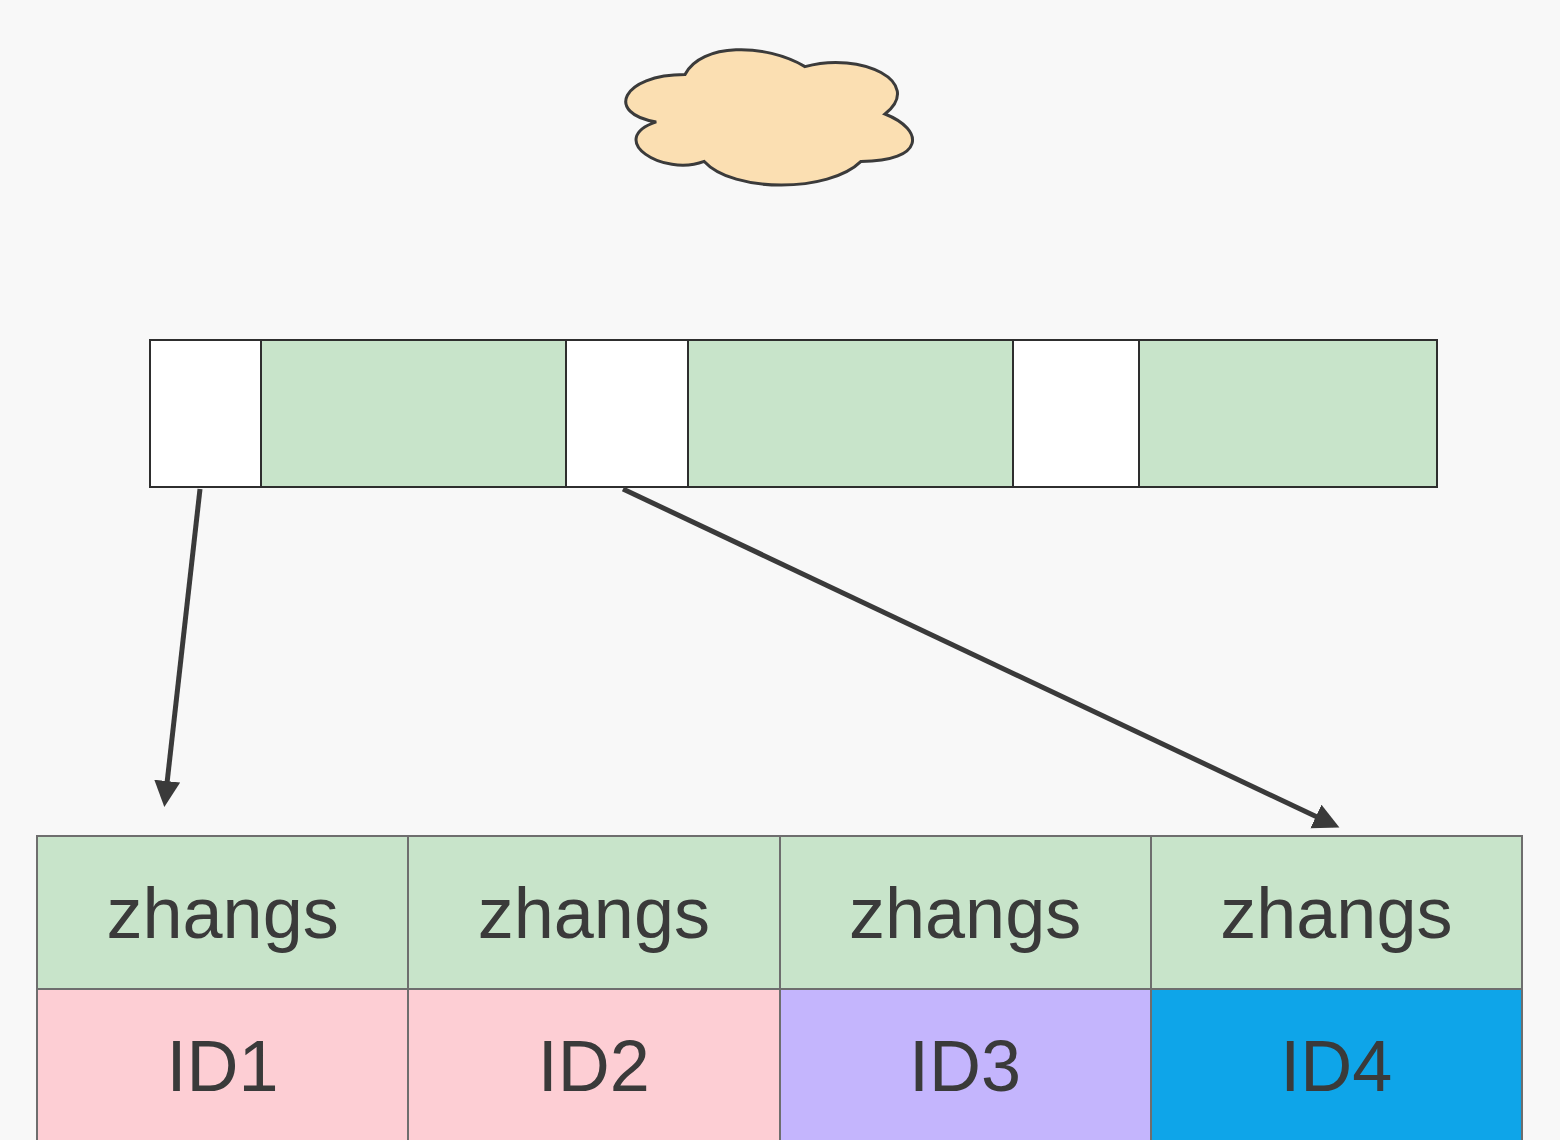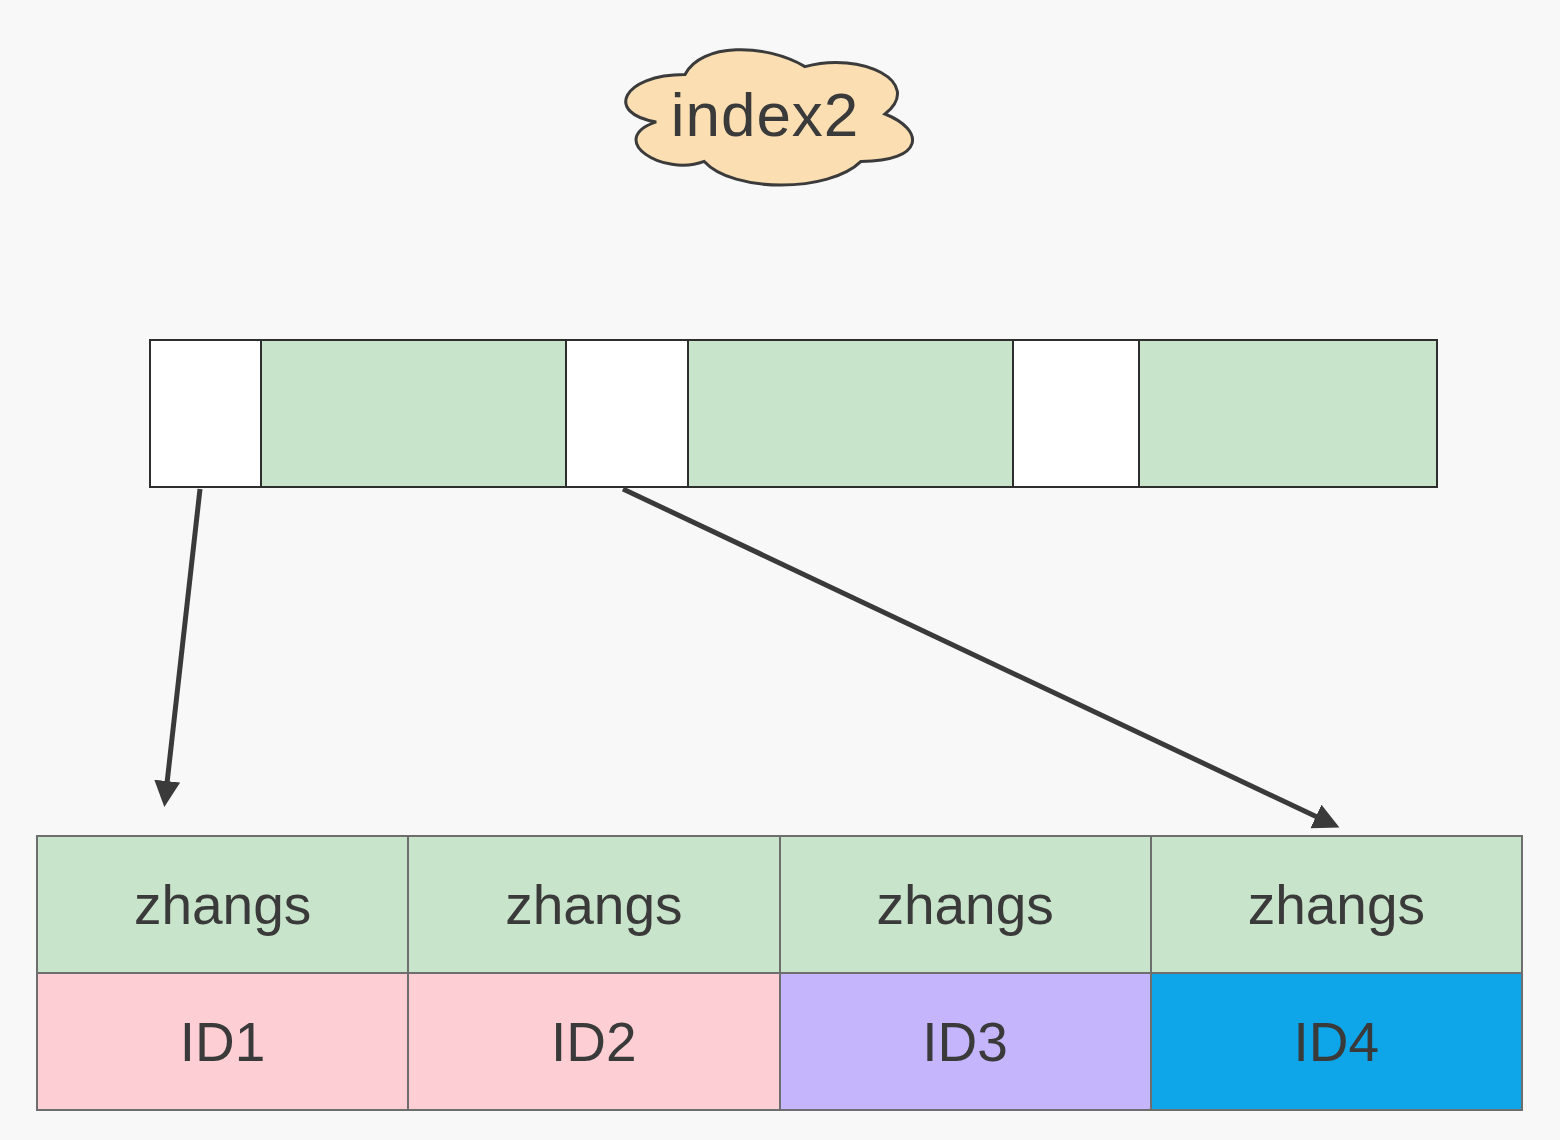--- a/index.html
+++ b/index.html
@@ -58,41 +58,40 @@
     left: 36px; top: 835px;
     width: 1487px; height: 270px;
     border-collapse: collapse;
     table-layout: fixed;
   }
   .records-table td {
     border: 2px solid var(--table-border);
     width: 25%; height: 135px;
     text-align: center;
     vertical-align: middle;
-    font-size: 55px;
+    font-size: 72px;
     color: var(--text-color);
-    padding: 0;
+    padding: 8px;
   }
 </style>
 </head>
 <body style="background: rgb(248, 248, 248);">
 
 <div class="canvas">
 
   <svg class="cloud-svg" viewBox="-3 -3 326 164" aria-hidden="true">
     <path stroke-width="3" d="M 80 39.5
              C 16 39.5 0 79 51.2 86.9
              C 0 104.3 57.6 142.2 99.2 126.4
              C 128 158 224 158 256 126.4
              C 320 126.4 320 94.8 280 79
              C 320 47.4 256 15.8 200 31.6
              C 160 7.9 96 7.9 80 39.5
              Z" fill="#fbdfb2" stroke="#3b3b3b"></path>
   </svg>
-  <div class="cloud-label">index2</div>
 
   <div class="index-bar" id="index-bar">
       <div class="bar-segment" style="flex: 110 0 0px; background: rgb(255, 255, 255);"></div>
       <div class="bar-segment" style="flex: 307 0 0px; background: rgb(200, 228, 202); border-left: 2px solid rgb(46, 46, 46);"></div>
       <div class="bar-segment" style="flex: 121 0 0px; background: rgb(255, 255, 255); border-left: 2px solid rgb(46, 46, 46);"></div>
       <div class="bar-segment" style="flex: 326 0 0px; background: rgb(200, 228, 202); border-left: 2px solid rgb(46, 46, 46);"></div>
       <div class="bar-segment" style="flex: 126 0 0px; background: rgb(255, 255, 255); border-left: 2px solid rgb(46, 46, 46);"></div>
       <div class="bar-segment" style="flex: 299 0 0px; background: rgb(200, 228, 202); border-left: 2px solid rgb(46, 46, 46);"></div>
     </div>
 

